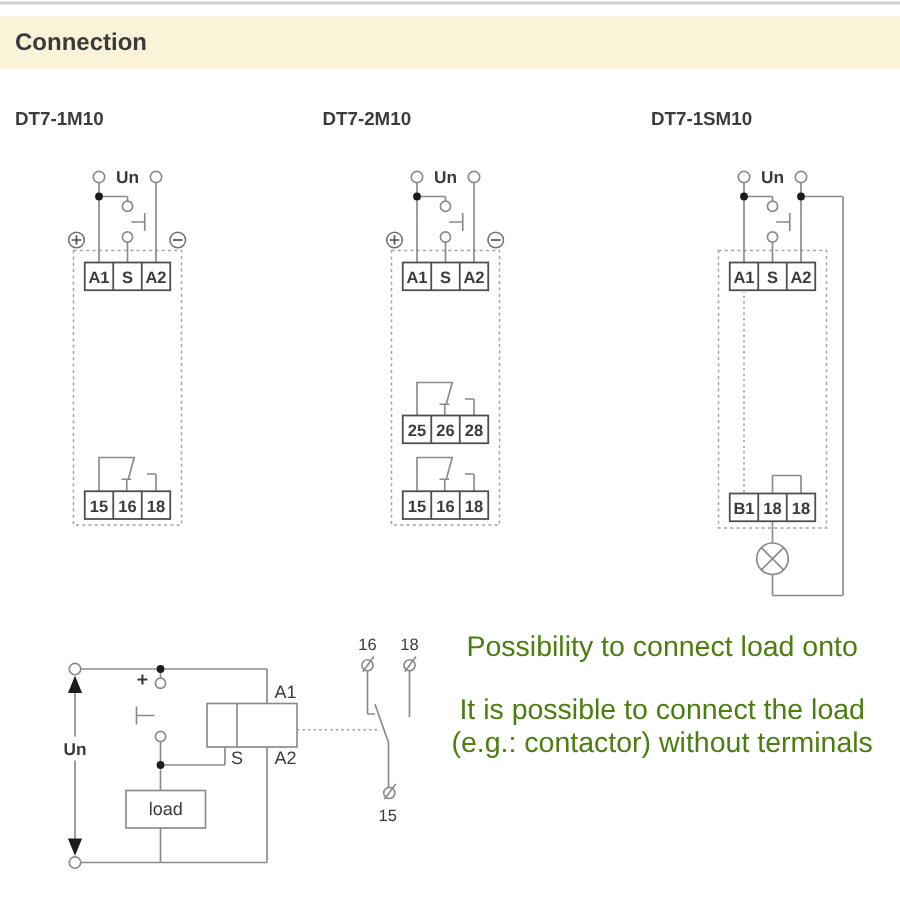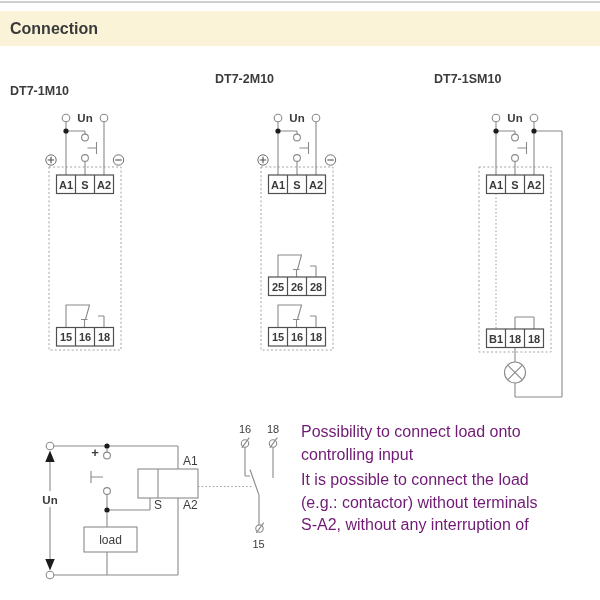--- a/index.html
+++ b/index.html
@@ -3,42 +3,42 @@
 <meta charset="utf-8">
 <style>
   html,body{margin:0;padding:0;background:#fff;}
   .page{position:relative;width:600px;height:600px;background:#ffffff;overflow:hidden;
         font-family:"Liberation Sans",sans-serif;}
   .topline{position:absolute;left:0;top:1px;width:600px;height:2px;background:#cfcfcf;}
   .header{position:absolute;left:0;top:11px;width:600px;height:35px;background:#faf3d8;}
   .header span{display:inline-block;padding-left:10px;line-height:35px;font-size:16px;
         font-weight:bold;color:#3a3a3a;}
   .model{position:absolute;top:72px;font-size:12.5px;font-weight:600;color:#3c3c3c;}
-  .model1{left:10px;margin-top:12px;} .model2{left:215px;} .model3{left:412px;padding-left:22px;}
+  .model1{left:10px;} .model2{left:215px;} .model3{left:412px;padding-left:22px;}
   svg{position:absolute;left:0;top:0;}
   svg text{font-family:"Liberation Sans",sans-serif;fill:#3b3b3b;}
   .tl{font-size:11px;font-weight:bold;text-anchor:middle;}
   .un{font-size:11.5px;font-weight:bold;text-anchor:middle;}
   .sm{font-size:11px;text-anchor:middle;}
   .pin{font-size:12px;text-anchor:start;}
   .ld{font-size:12px;text-anchor:middle;}
   .plus{font-size:13px;font-weight:bold;text-anchor:middle;}
   .gl{stroke:#8a8a8a;stroke-width:1.1;fill:none;}
   .gc{stroke:#8a8a8a;stroke-width:1.1;fill:#ffffff;}
   .dot{fill:#1c1c1c;stroke:none;}
   .tb{stroke:#4f4f4f;stroke-width:1.2;fill:#ffffff;}
   .tbd{stroke:#4f4f4f;stroke-width:1.2;fill:none;}
   .db{stroke:#a3a3a3;stroke-width:1;fill:none;stroke-dasharray:2 2.2;}
   .dl{stroke:#9a9a9a;stroke-width:1;fill:none;stroke-dasharray:1.5 2.2;}
   .pol{stroke:#6f6f6f;stroke-width:1;fill:#ffffff;}
   .pols{stroke:#4f4f4f;stroke-width:1.1;fill:none;}
   .arr{fill:#1c1c1c;stroke:none;}
   .note{position:absolute;left:301px;top:421px;}
-  .note-line{font-size:16px;line-height:22.5px;color:#701a75;white-space:nowrap;}
-  .note-body{margin-top:3px;}
+  .note-line{font-size:19px;line-height:22.5px;color:#4d7c0f;white-space:nowrap;text-align:center;}
+  .note-body{margin-top:19px;}
 </style>
 </head>
 <body>
 
 <div class="page">
   <div class="topline"></div>
   <div class="header">
     <span>Connection</span>
   </div>
   <div class="model model1">DT7-1M10</div>
@@ -171,21 +171,19 @@
         <text class="sm" x="245" y="433">16</text>
         <text class="sm" x="273" y="433">18</text>
         <text class="sm" x="258.5" y="547.5">15</text>
       </g>
     </g>
   </svg>
 
   <div class="note">
     <div>
       <div class="note-line">Possibility to connect load onto</div>
-      <div class="note-line">controlling input</div>
     </div>
     <div class="note-body">
       <div class="note-line">It is possible to connect the load</div>
       <div class="note-line">(e.g.: contactor) without terminals</div>
-      <div class="note-line">S-A2, without any interruption of</div>
     </div>
   </div>
 </div>
 
 </body></html>

